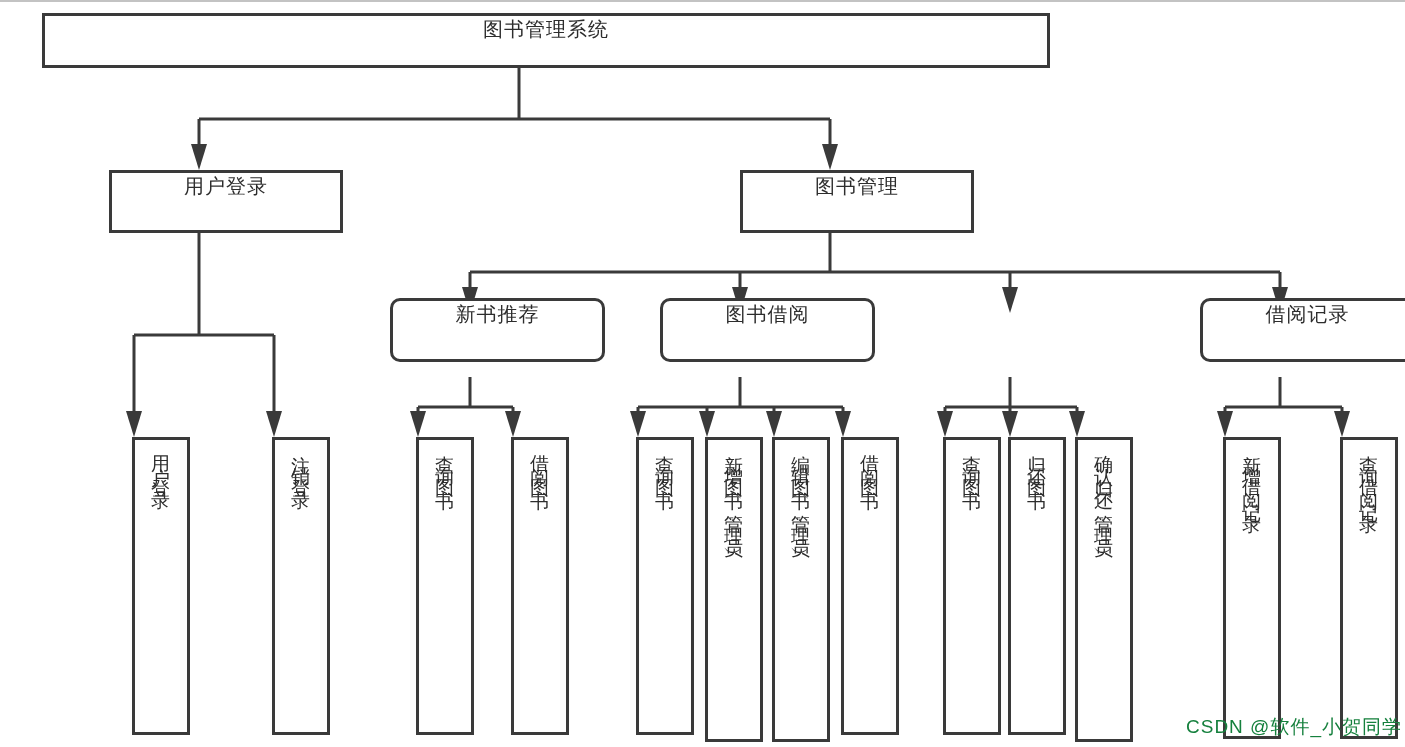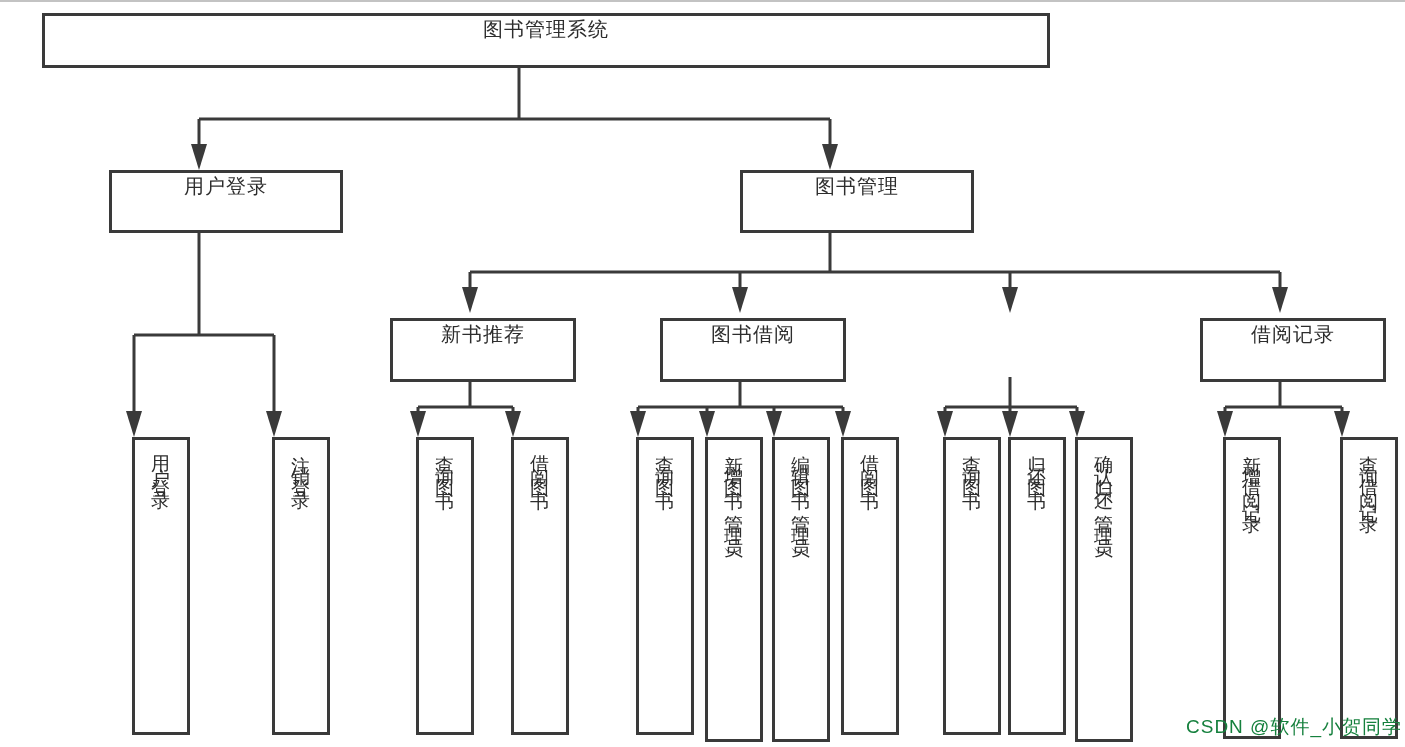--- a/index.html
+++ b/index.html
@@ -17,21 +17,21 @@
   .v-label{
     writing-mode:vertical-rl;text-orientation:mixed;
     font-size:19px;color:#2d2d2d;letter-spacing:12px;line-height:1;white-space:nowrap;
   }
   
   #n-root{left:15px;top:13px;width:1008px;height:55px;}
   
   #n-user{left:82px;top:170px;width:234px;height:63px;}
   #n-mgmt{left:713px;top:170px;width:234px;height:63px;}
   
-  .l3{top:318px;width:186px;height:64px;}
+  .l3{top:298px;width:215px;height:64px;border-radius:10px;}
   #n-newbook{left:363px;}
   #n-borrow{left:633px;}
   #n-current{left:903px;}
   #n-record{left:1173px;}
   
   .leaf{top:437px;width:58px;height:298px;}
   .leaf.tall{height:305px;}
   .leaf.med{height:302px;}
   #lf-user-login{left:105px;}
   #lf-logout{left:245px;}

